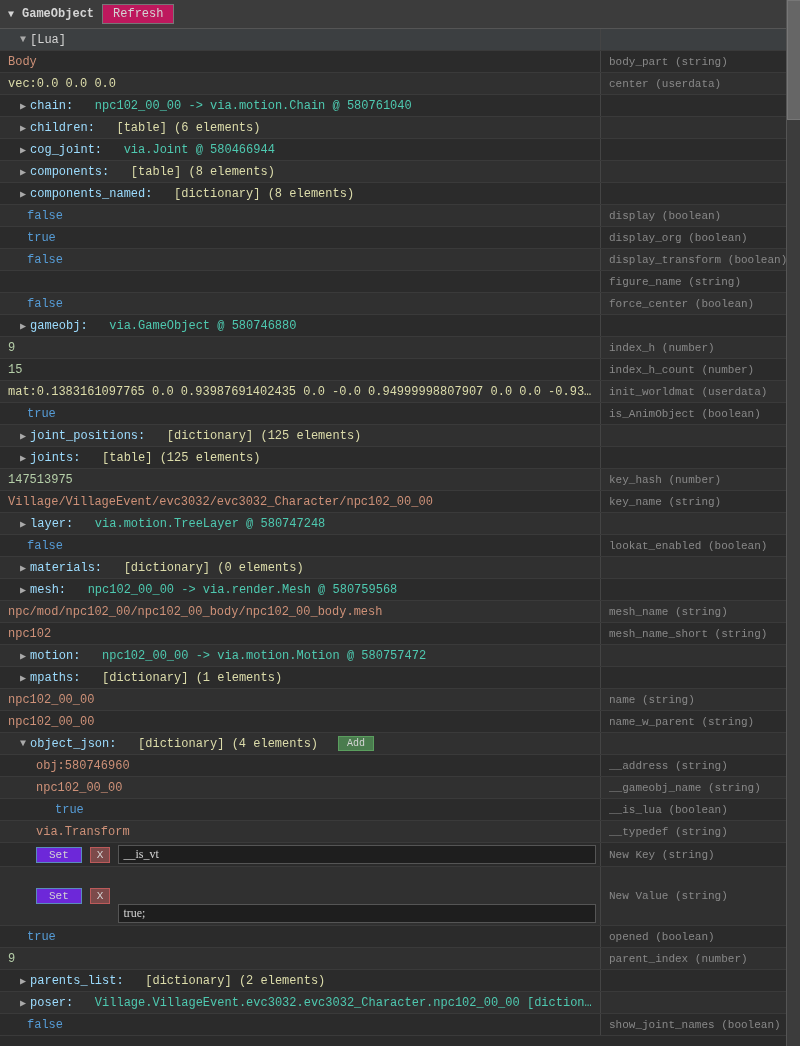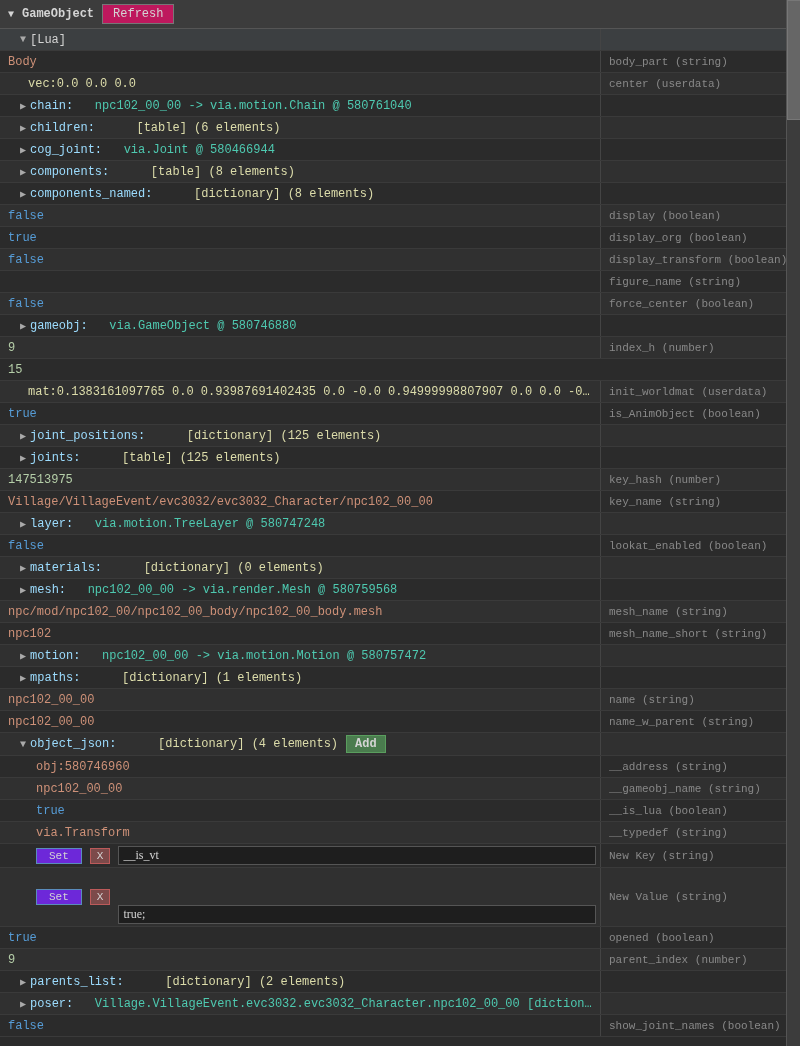--- a/index.html
+++ b/index.html
@@ -69,34 +69,33 @@
     .indent-1 { padding-left: 20px; }
     .indent-2 { padding-left: 36px; }
     .expand-icon {
       color: #aaa;
       margin-right: 4px;
       font-size: 10px;
     }
     .key { color: #9cdcfe; }
     .value-str { color: #ce9178; }
     .value-num { color: #b5cea8; }
-    .value-bool { color: #569cd6; }
+    .value-bool { color: #569cd6; margin-left: 19px; }
     .value-ref { color: #4ec9b0; }
-    .value-special { color: #dcdcaa; margin-left: 20px; }
+    .value-special { color: #dcdcaa; }
     .type-label { color: #888; font-size: 11px; }
     .add-btn {
       background: #4a7c4e;
       border: 1px solid #5a9e5e;
       color: #d4d4d4;
       padding: 1px 8px;
-      font-size: 12px;
+      font-size: 10px;
       cursor: pointer;
-      margin-left: 8px;
+      margin-left: 20px;
       font-family: 'Courier New', Courier, monospace;
-      font-weight: bold;
     }
     .set-btn {
       background: #6d28d9;
       border: 1px solid #5a8cbc;
       color: #d4d4d4;
       padding: 1px 12px;
       font-size: 11px;
       cursor: pointer;
       margin-right: 4px;
       font-family: 'Courier New', Courier, monospace;
@@ -280,20 +279,23 @@
     </div>
     <div class="right-col">
       <span class="type-label">index_h (number)</span>
     </div>
   </div>
 
   <div class="row">
     <div class="left-col">
       <span class="value-num">15</span>
     </div>
+    <div class="right-col">
+      <span class="type-label">index_h_count (number)</span>
+    </div>
   </div>
 
   <div class="row">
     <div class="left-col" style="overflow:hidden;">
       <span class="value-special" style="white-space:nowrap;overflow:hidden;text-overflow:ellipsis;display:block;">mat:0.1383161097765 0.0 0.93987691402435 0.0 -0.0 0.94999998807907 0.0 0.0 -0.93987691</span>
     </div>
     <div class="right-col">
       <span class="type-label">init_worldmat (userdata)</span>
     </div>
   </div>

